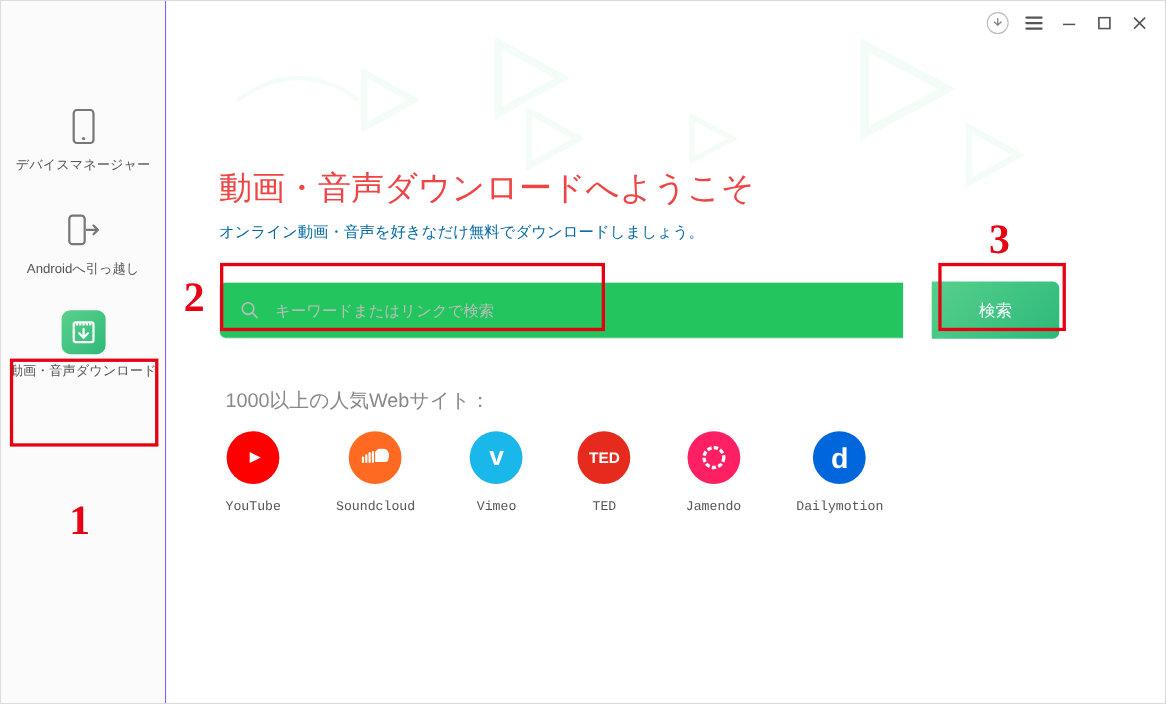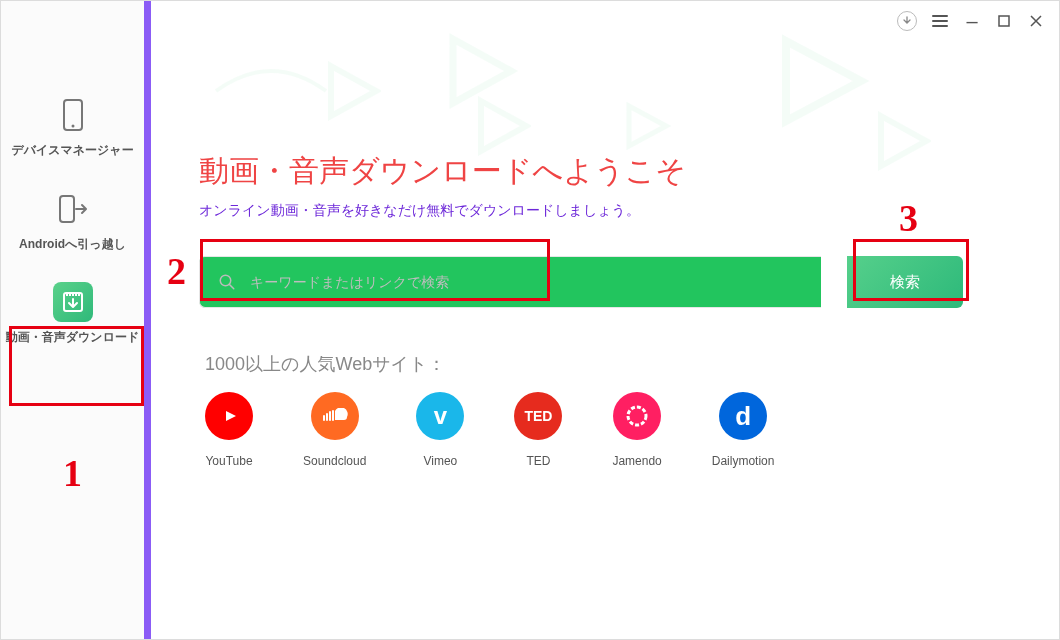--- a/index.html
+++ b/index.html
@@ -6,41 +6,41 @@
   html, body { width: 1060px; height: 640px; font-family: "Hiragino Sans", "Yu Gothic", "Meiryo", sans-serif; background:#fff; overflow:hidden; }
   .window { width:1060px; height:640px; border:1px solid #dcdcdc; position:relative; background:#fff; }
   .titlebar { position:absolute; top:0; right:0; height:40px; display:flex; align-items:center; gap:14px; padding:0 14px; }
   .titlebar .tb-btn { width:18px; height:18px; display:flex; align-items:center; justify-content:center; color:#555; font-size:16px; cursor:pointer; }
   .titlebar .tb-circle { width:20px; height:20px; border:1px solid #bbb; border-radius:50%; display:flex; align-items:center; justify-content:center;}
   .titlebar .tb-circle svg{width:10px;height:10px;}
   .brand { position:absolute; top:10px; left:14px; display:flex; align-items:center; gap:6px; color:#444; }
   .brand .logo-badge { width:22px; height:22px; border:1.5px solid #777; border-radius:50%; display:flex; align-items:center; justify-content:center; font-size:12px; font-weight:bold; color:#555;}
   .brand .name { font-size:17px; color:#404040; }
   .brand sup { font-size:8px; margin-left:2px; color:#666;}
-  .sidebar { position:absolute; left:0; top:0; width:150px; height:638px; border-right:7px solid #8b5cf6; background:#fbfbfb; padding-top:80px;font-weight:bold; }
+  .sidebar { position:absolute; left:0; top:0; width:150px; height:638px; border-right:1px solid #8b5cf6; background:#fbfbfb; padding-top:80px; }
   .side-item { display:flex; flex-direction:column; align-items:center; gap:8px; padding:14px 0 16px; cursor:pointer; }
   .side-item .icon-slot { width:40px; height:40px; display:flex; align-items:center; justify-content:center; }
   .side-item .lbl { font-size:12px; color:#555; text-align:center; line-height:1.3; }
   .side-item.active .icon-slot { background:linear-gradient(135deg,#5ad18a,#2fb97a); border-radius:8px; }
   .main { position:absolute; left:150px; top:0; right:0; bottom:0; padding:150px 48px 0 48px; }
   .bg-deco { position:absolute; inset:0; overflow:hidden; pointer-events:none; }
   .bg-deco svg { position:absolute; opacity:0.06; }
   .headline { font-size:30px; color:#ef4444; font-weight:500; margin-bottom:10px;}
-  .subline { font-size:14px; color:#6d28d9; margin-bottom:36px;}
+  .subline { font-size:14px; color:#0369a1; margin-bottom:36px;}
   .search-row { display:flex; align-items:stretch; gap:0; width:764px; height:52px; }
   .search-shell { flex:1; border:1px solid #e6e6e6; border-right:none; border-top-left-radius:6px; border-bottom-left-radius:6px; display:flex; align-items:center; padding:0 18px; gap:14px; background:#22c55e;}
   .search-shell svg { width:18px; height:18px; stroke:#bbb; fill:none;}
   .search-shell input { border:none; outline:none; flex:1; font-size:14px; color:#555; background:transparent;}
   .search-shell input::placeholder{ color:#bdbdbd; }
   .search-btn { width:116px; border:none; border-top-right-radius:6px; border-bottom-right-radius:6px; background:linear-gradient(135deg,#56d08b,#2db97a); color:#fff; font-size:15px; cursor:pointer;margin-left:26px; }
   .sites-label { font-size:18px; color:#888; margin:44px 0 16px 6px;}
   .sites { display:flex; gap:50px; padding-left:6px;}
   .site { display:flex; flex-direction:column; align-items:center; gap:14px; cursor:pointer;}
   .site .badge { width:48px; height:48px; border-radius:50%; display:flex; align-items:center; justify-content:center;}
-  .site .slabel { font-size:12px; color:#555; }
+  .site .slabel { font-size:12px; color:#555;font-family:Liberation Mono, monospace; }
   
   .anno-box { position:absolute; border:3px solid #e60012; pointer-events:none; }
   .anno-num { position:absolute; color:#e60012; font-weight:900; font-family:"Times New Roman",serif; font-size:38px; pointer-events:none; }
 </style>
 </head>
 <body>
 
 <div class="window">
 
   <div class="bg-deco">

